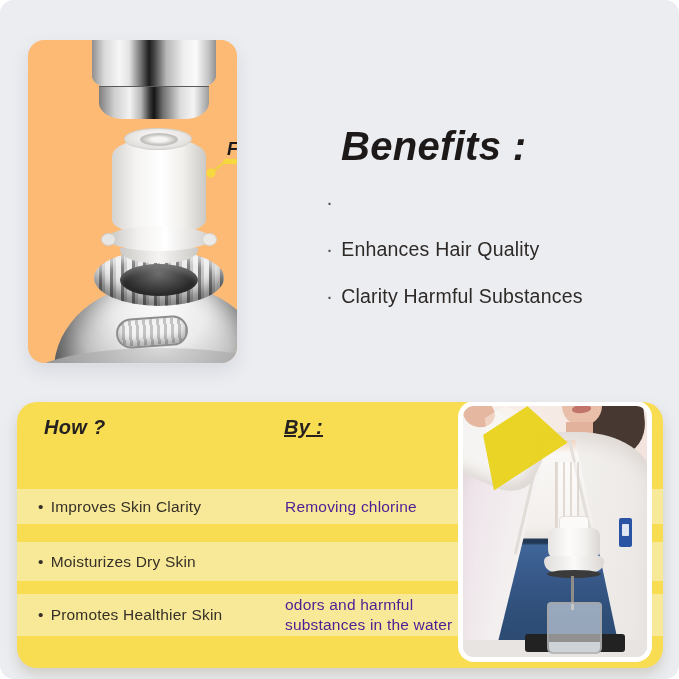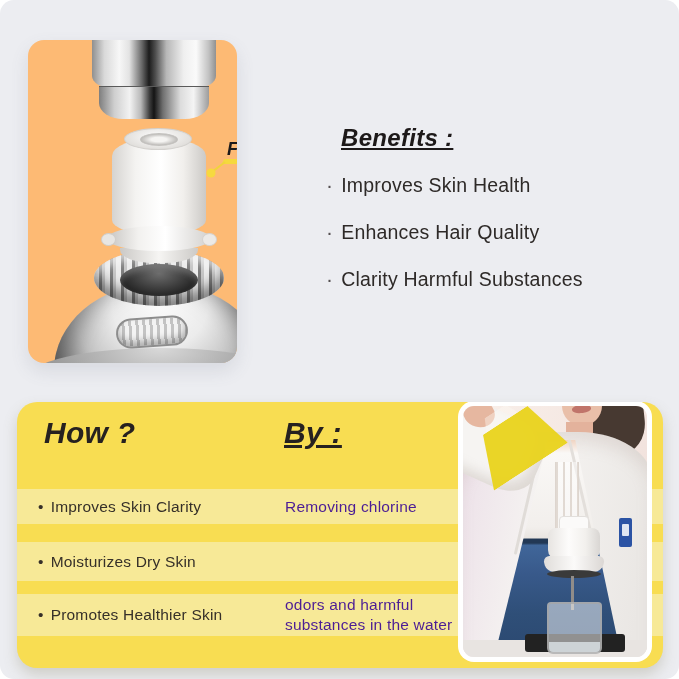--- a/index.html
+++ b/index.html
@@ -71,33 +71,33 @@
     box-shadow:inset 0 -5px 7px rgba(0,0,0,.28);transform:rotate(-4deg);z-index:2;}
 
   .filter-label{left:199px;top:99px;font-size:18px;font-style:italic;font-weight:700;
     color:#1c1a1a;z-index:6;letter-spacing:.3px;}
   .filter-underline{left:195px;top:119px;width:56px;height:5px;
     background:var(--highlight-yellow);transform:skewX(-25deg);z-index:5;border-radius:1px;}
   .callout-svg{left:0;top:0;width:265px;height:323px;z-index:5;}
 
   
   .benefits{position:absolute;left:341px;top:124px;}
-  .benefits-heading{font-size:24px;font-weight:800;font-style:italic;
-    color:var(--heading-text);letter-spacing:.3px;text-decoration:underline;}
+  .benefits-heading{font-size:40px;font-weight:800;font-style:italic;
+    color:var(--heading-text);letter-spacing:.3px;}
   .benefits-list{list-style:none;margin-top:21px;margin-left:-15px;
     display:flex;flex-direction:column;gap:23px;}
   .benefits-list li{display:flex;gap:8px;align-items:baseline;
     font-size:19.5px;color:var(--body-text);letter-spacing:.2px;}
   .benefits-list .dot{font-size:21px;color:#555051;}
 
   
   .howby-card{position:absolute;left:17px;top:402px;width:646px;height:266px;
     background:var(--card-yellow);border-radius:20px;overflow:hidden;
     box-shadow:0 7px 14px rgba(120,115,80,.25);}
-  .howby-heading{position:absolute;top:14px;font-size:30px;font-weight:800;
+  .howby-heading{position:absolute;top:14px;font-size:20px;font-weight:800;
     font-style:italic;color:#262120;letter-spacing:.3px;}
   .how-heading{left:27px;}
   .by-heading{left:267px;text-decoration:underline;}
   .stripe-row{position:absolute;left:0;width:646px;background:var(--stripe-yellow);}
   .row-0{top:87px;height:35px;}
   .row-1{top:140px;height:39px;}
   .row-2{top:192px;height:42px;}
   .cell-how{position:absolute;left:21px;top:50%;transform:translateY(-50%);
     display:flex;gap:7px;align-items:baseline;font-size:15.5px;color:#363029;letter-spacing:.2px;}
   .cell-by{position:absolute;left:268px;width:178px;top:50%;transform:translateY(-50%);
@@ -194,21 +194,20 @@
       <polyline points="197,122 184,132" fill="none" stroke="#f0d43c" stroke-width="2"></polyline>
       <circle cx="183" cy="133" r="4.5" fill="#f6d93f"></circle>
     </svg>
   </div>
 
   <div class="benefits">
     <h2 class="benefits-heading">Benefits :</h2>
     <ul class="benefits-list">
       <li>
         <span class="dot">·</span>
-        <span>Improves Skin Health</span>
       </li>
       <li>
         <span class="dot">·</span>
         <span>Enhances Hair Quality</span>
       </li>
       <li>
         <span class="dot">·</span>
         <span>Clarity Harmful Substances</span>
       </li>
     </ul>

